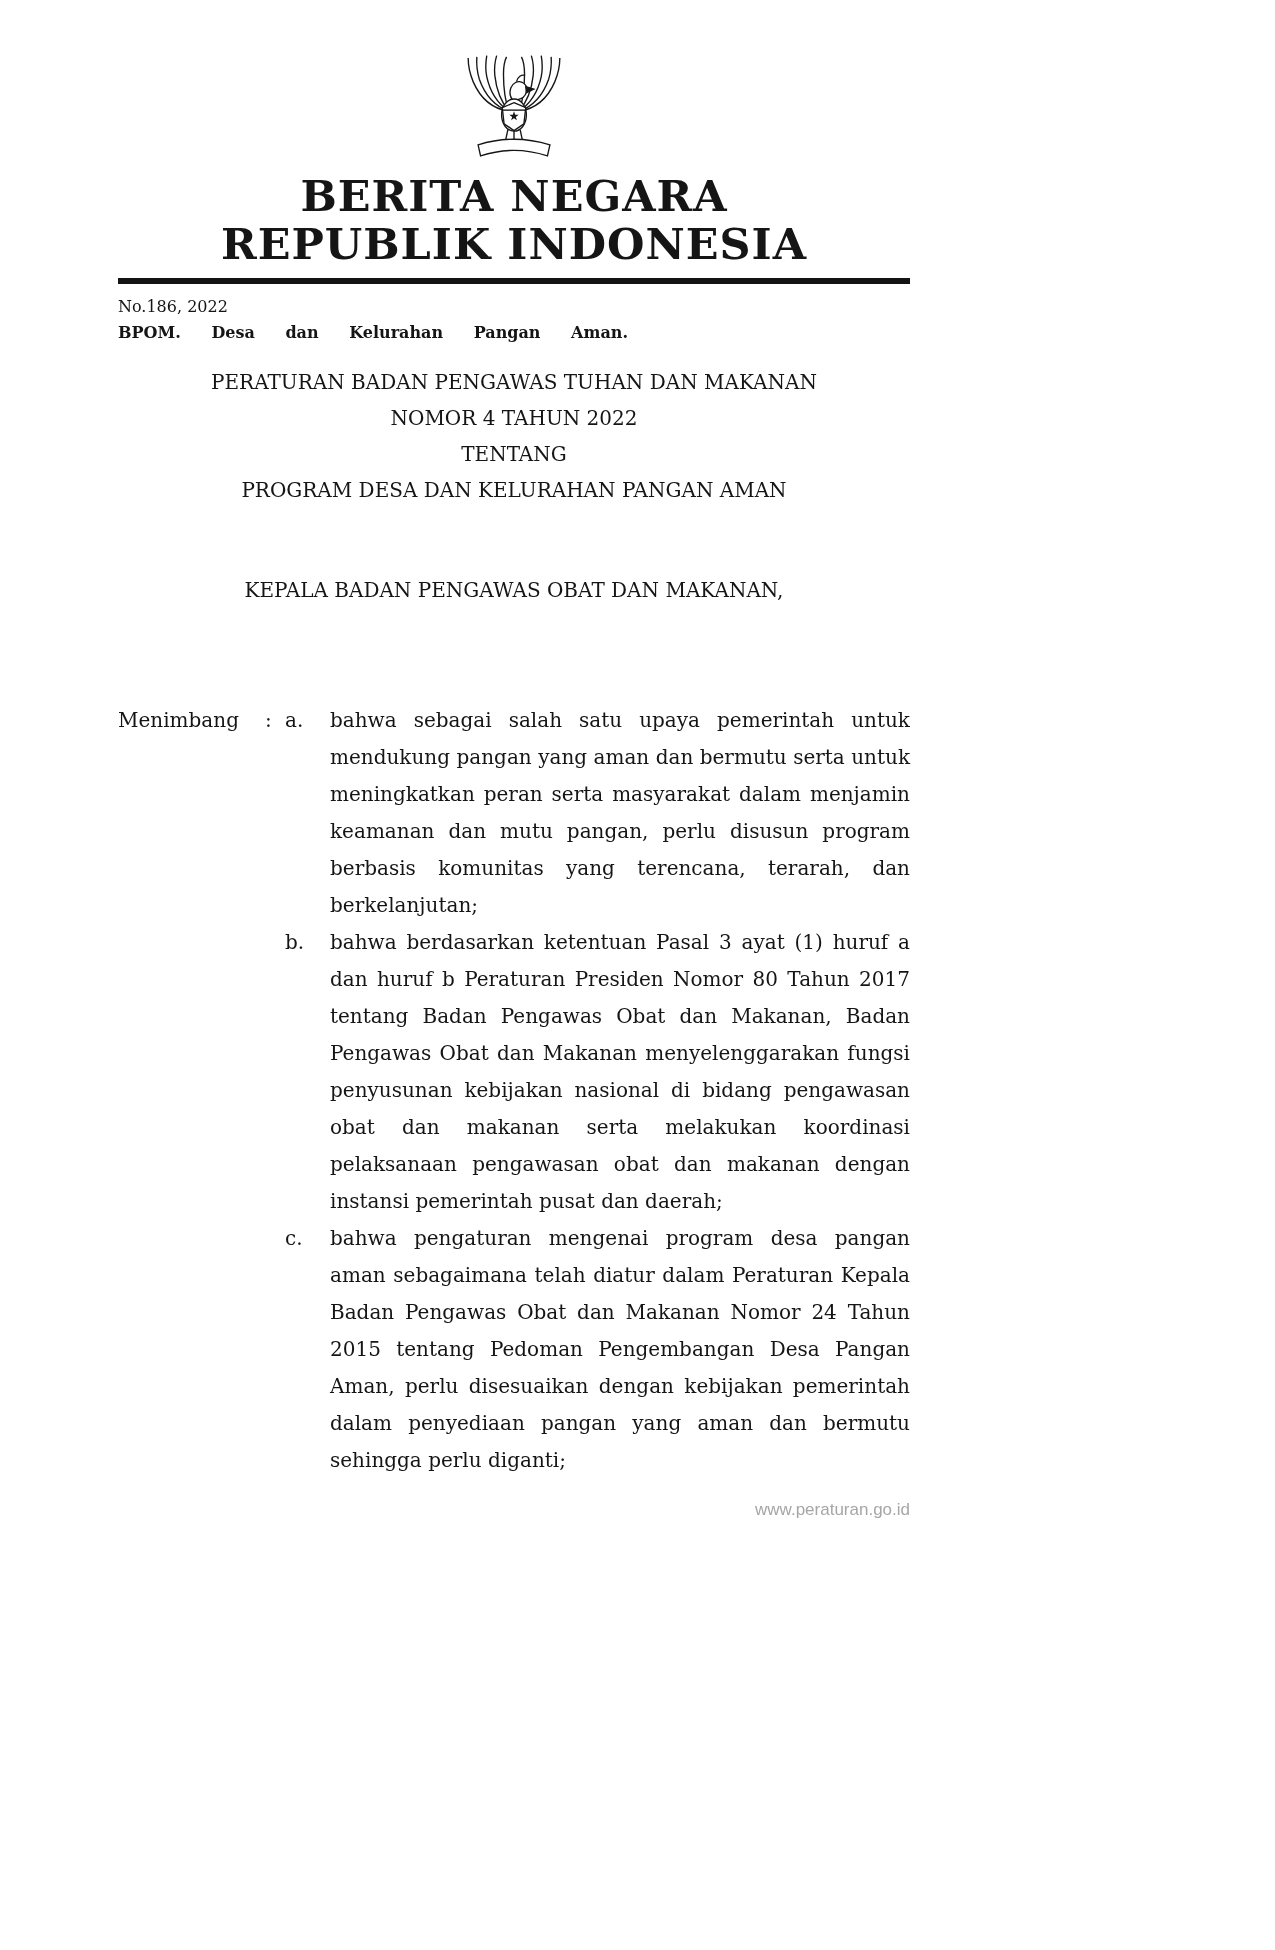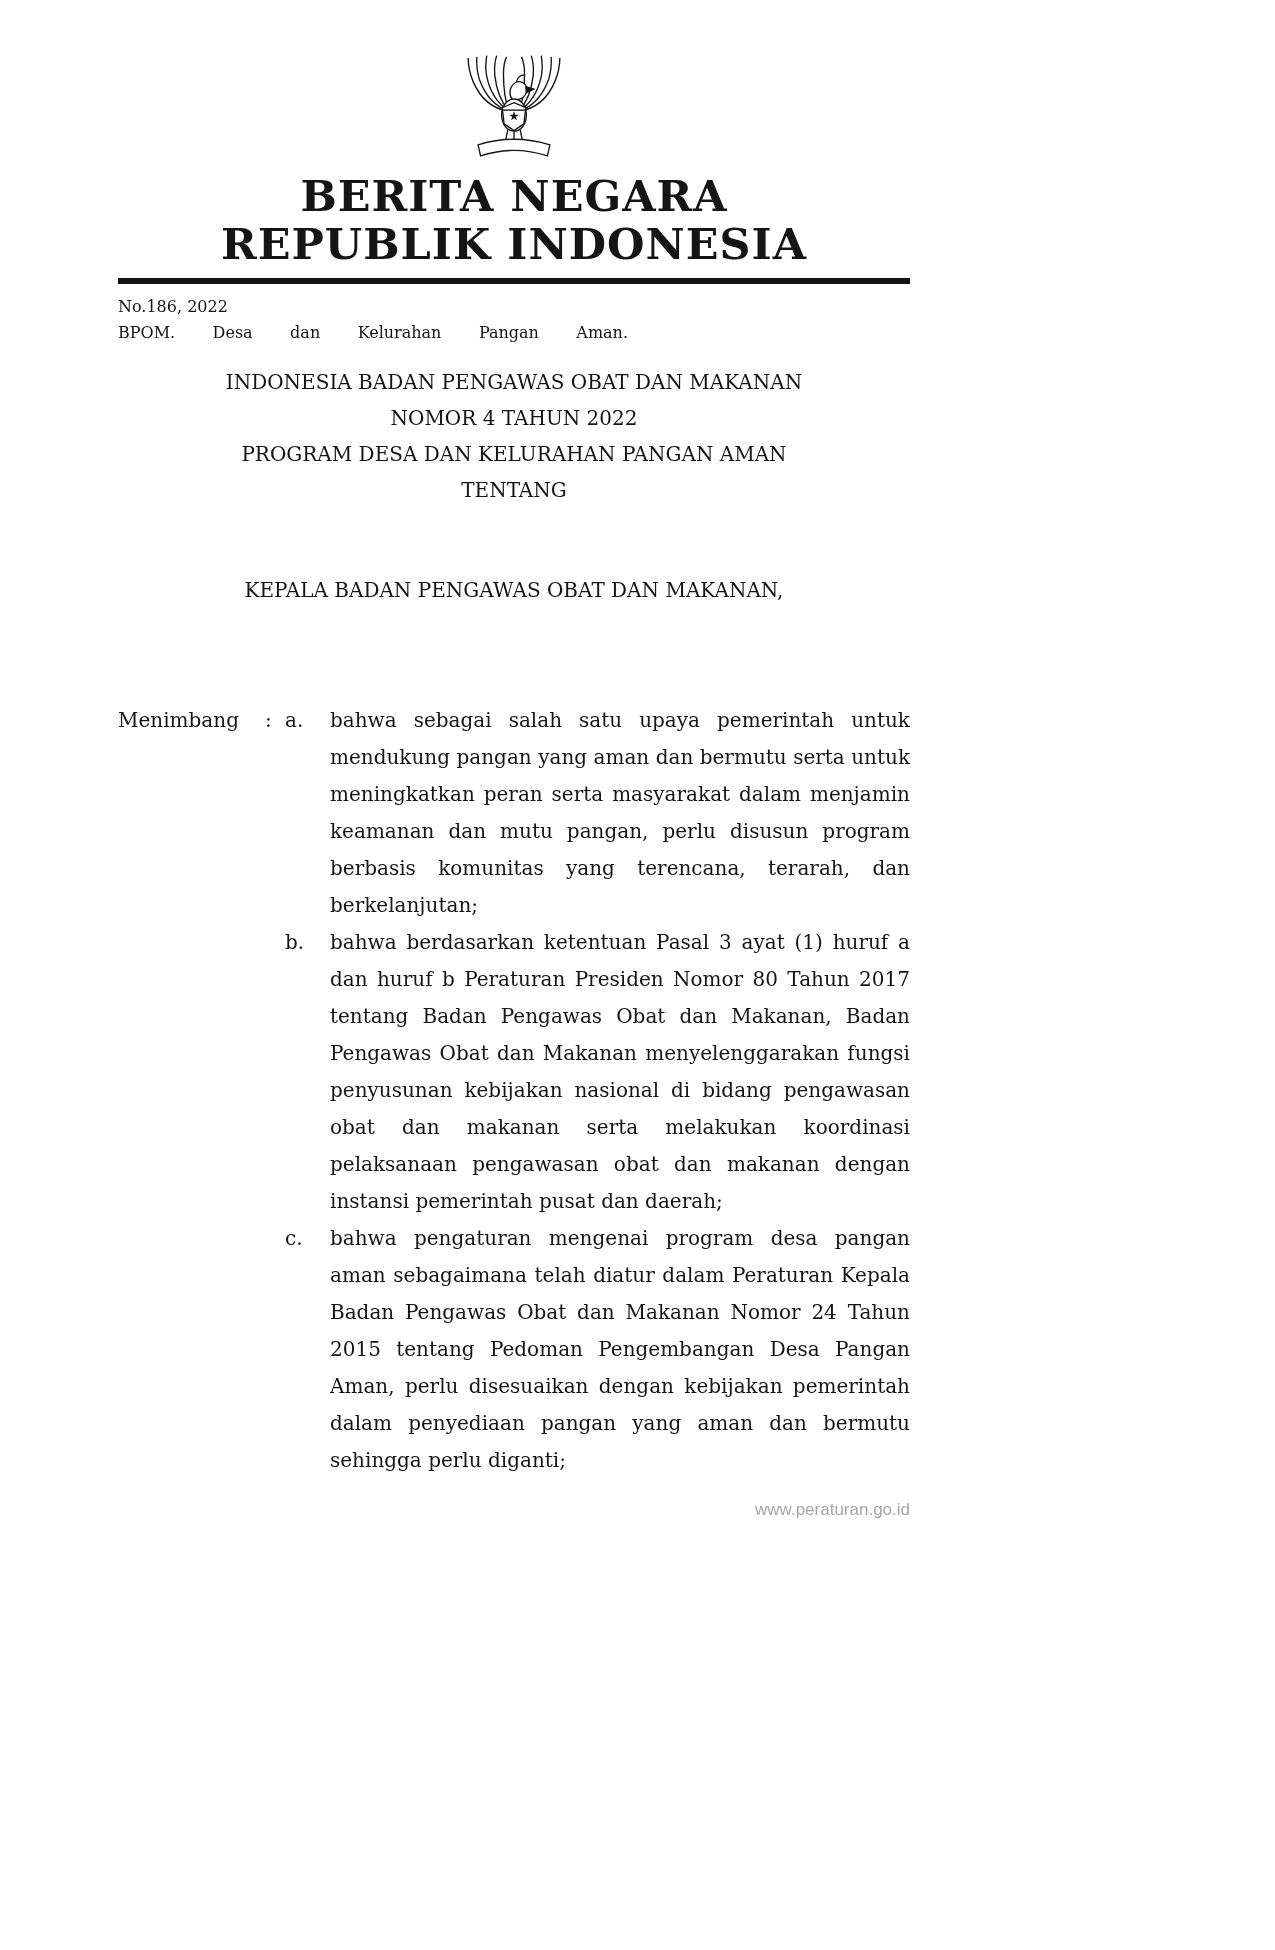--- a/index.html
+++ b/index.html
@@ -18,21 +18,21 @@
   }
   .emblem-wrap { display: flex; justify-content: center; padding-top: 42px; }
   .masthead { margin-top: 8px; text-align: center; font-weight: 700; }
   .masthead-line { font-size: 43px; line-height: 48px; letter-spacing: 1px; }
   .rule { margin-top: 10px; border-top: 6px solid #141414; }
   .meta-row {
     display: flex; justify-content: space-between;
     margin-top: 10px; font-size: 16px; line-height: 26px; flex-direction: column;
   }
   .meta-number { white-space: nowrap; }
-  .meta-subject { width: 510px; }
+  .meta-subject { width: 510px; font-weight: bold; }
   .justify-force { text-align: justify; text-align-last: justify; }
   .title-block { margin-top: 18px; text-align: center; font-size: 20px; line-height: 36px; }
   .gap-small { height: 32px; }
   .considerations {
     display: grid;
     grid-template-columns: 147px 20px 45px 1fr;
     margin-top: 94px;
     font-size: 20px; line-height: 37px;
   }
   .cons-text { text-align: justify; }
@@ -101,24 +101,24 @@
   <div class="rule"></div>
 
   <div class="meta-row">
     <div class="meta-number">No.186, 2022</div>
     <div class="meta-subject">
       <div class="justify-force">BPOM. Desa dan Kelurahan Pangan Aman.</div>
     </div>
   </div>
 
   <div class="title-block">
-    <div class="title-line">INDONESIA BADAN PENGAWAS OBAT DAN MAKANAN</div>
+    <div class="title-line">PERATURAN BADAN PENGAWAS TUHAN DAN MAKANAN</div>
     <div class="title-line">NOMOR 4 TAHUN 2022</div>
+    <div class="title-line">TENTANG</div>
     <div class="title-line">PROGRAM DESA DAN KELURAHAN PANGAN AMAN</div>
-    <div class="title-line">TENTANG</div>
     <div class="gap-small"></div>
     <div class="gap-small"></div>
     <div class="title-line">KEPALA BADAN PENGAWAS OBAT DAN MAKANAN,</div>
   </div>
 
   <div class="considerations">
     <div class="cons-label">Menimbang</div>
     <div class="cons-colon">:</div>
     <div class="cons-letter">a.</div>
     <div class="cons-text">bahwa sebagai salah satu upaya pemerintah untuk mendukung pangan yang aman dan bermutu serta untuk meningkatkan peran serta masyarakat dalam menjamin keamanan dan mutu pangan, perlu disusun program berbasis komunitas yang terencana, terarah, dan berkelanjutan;</div>

